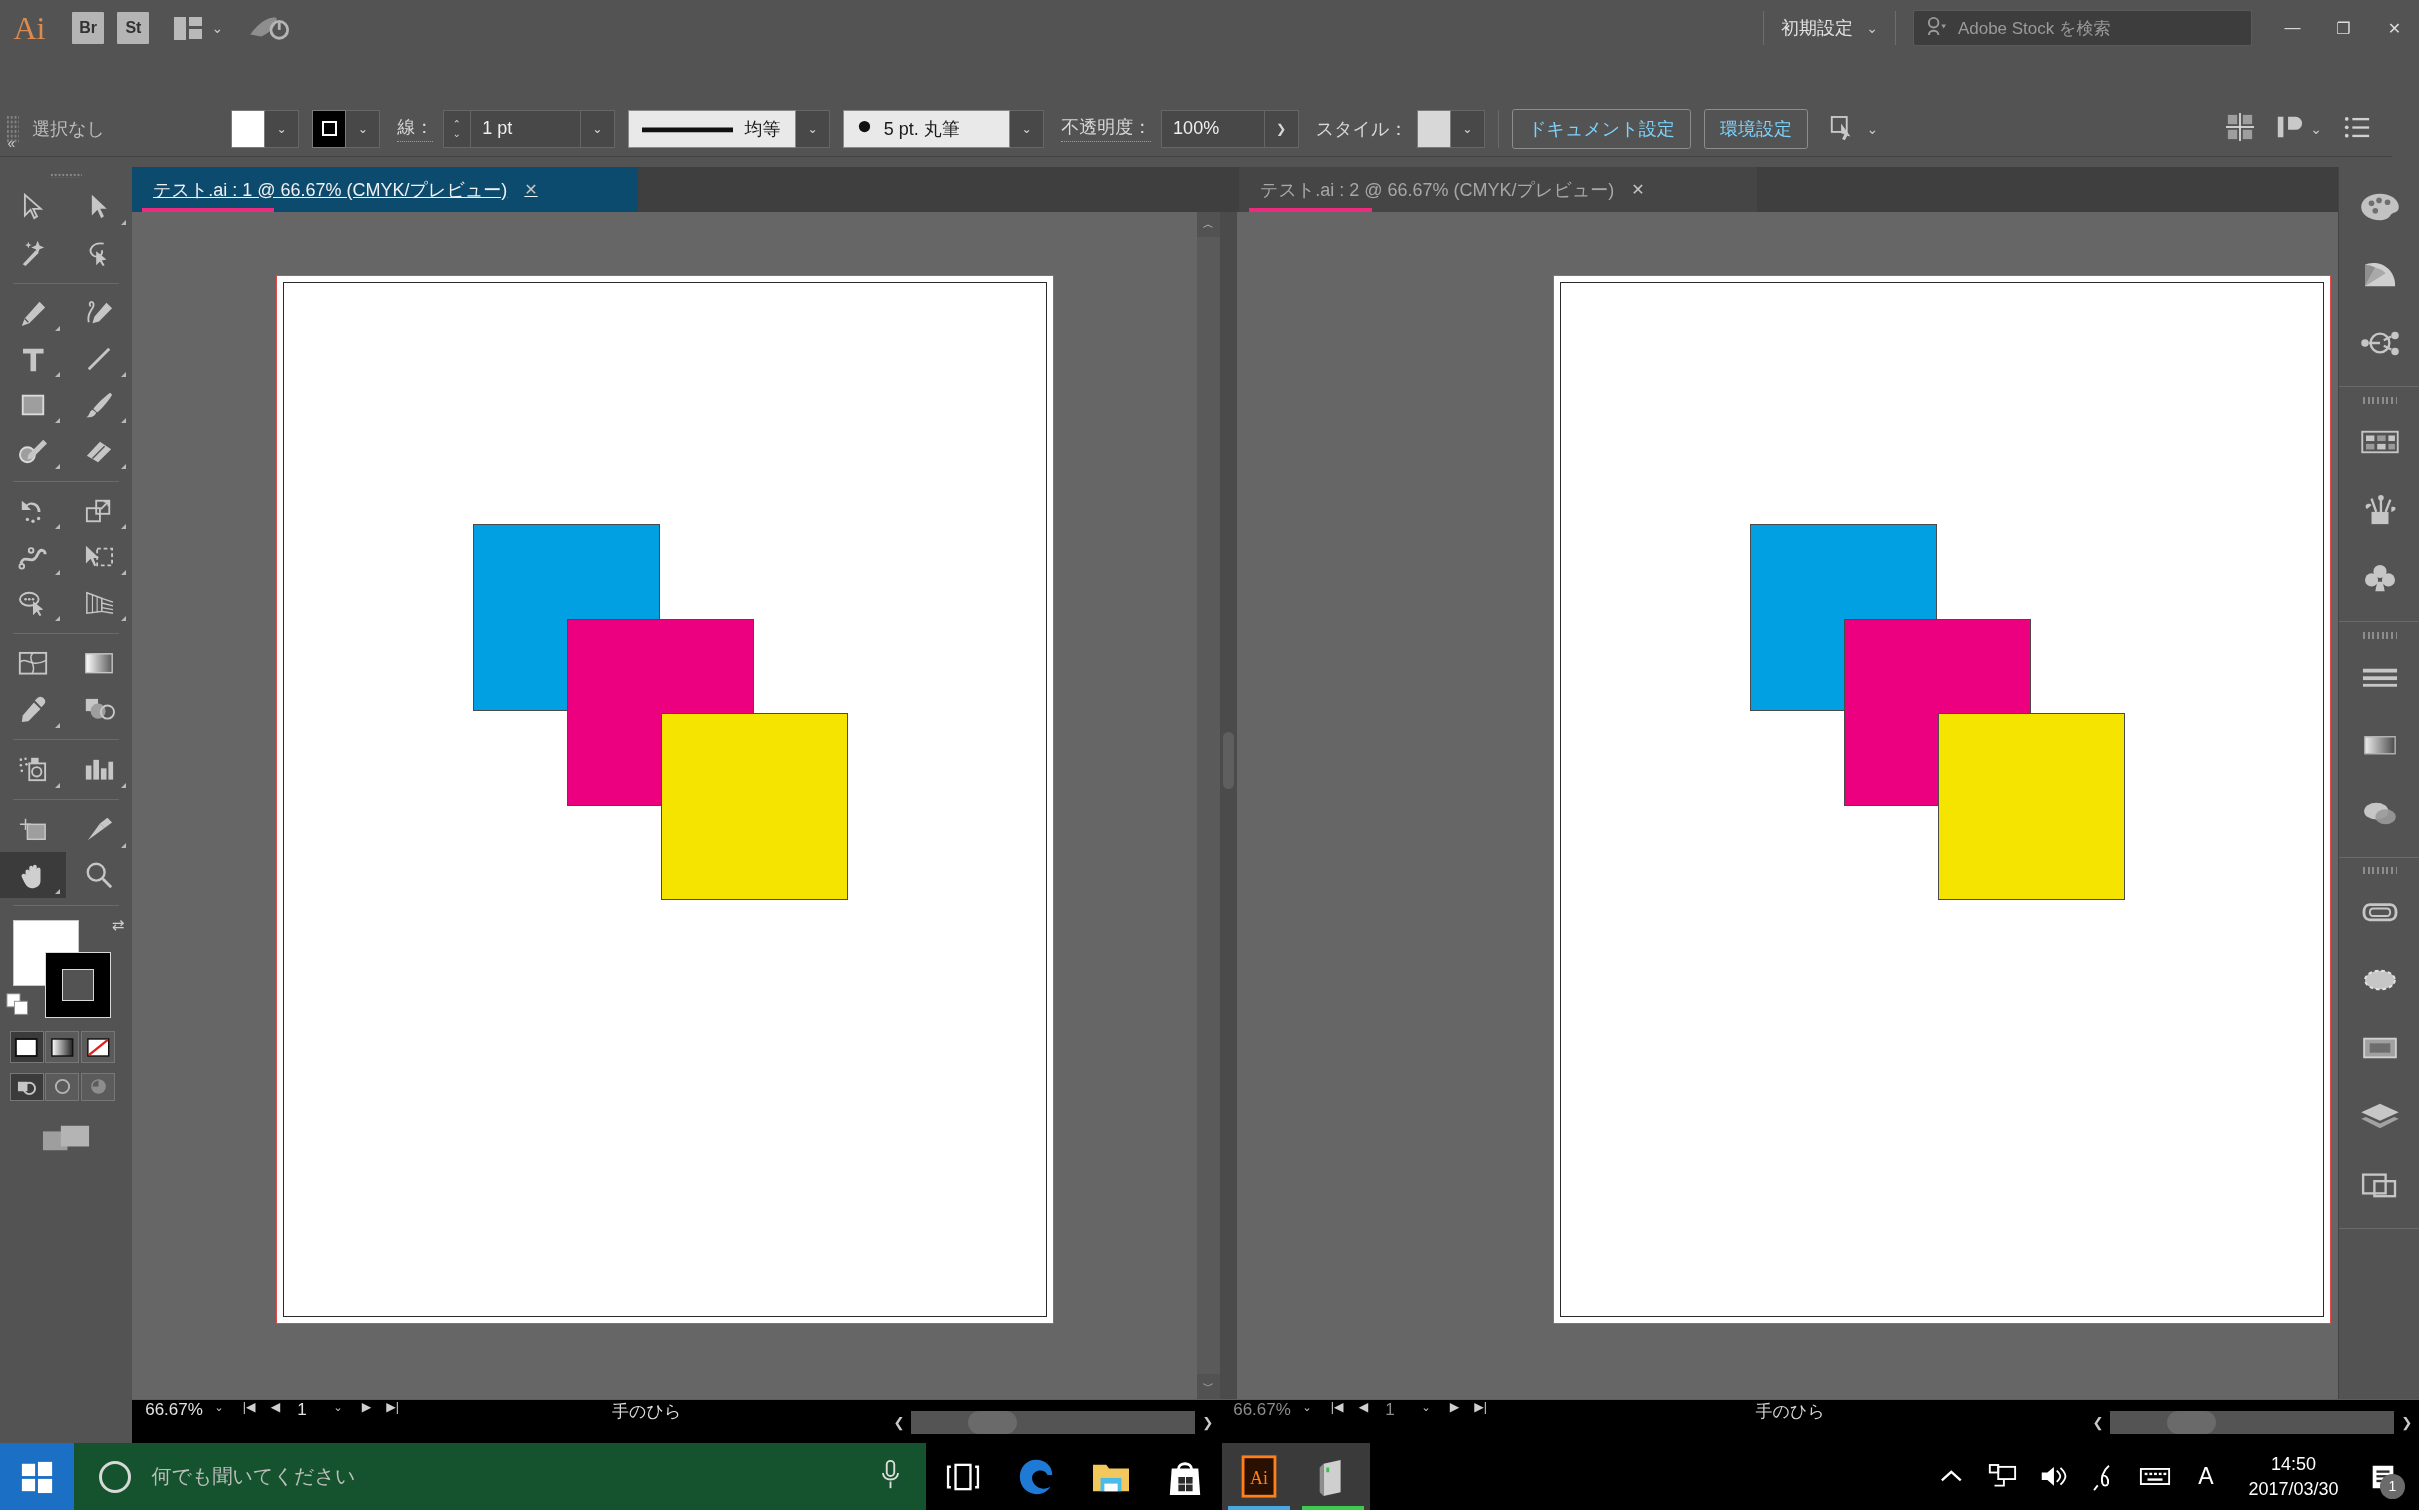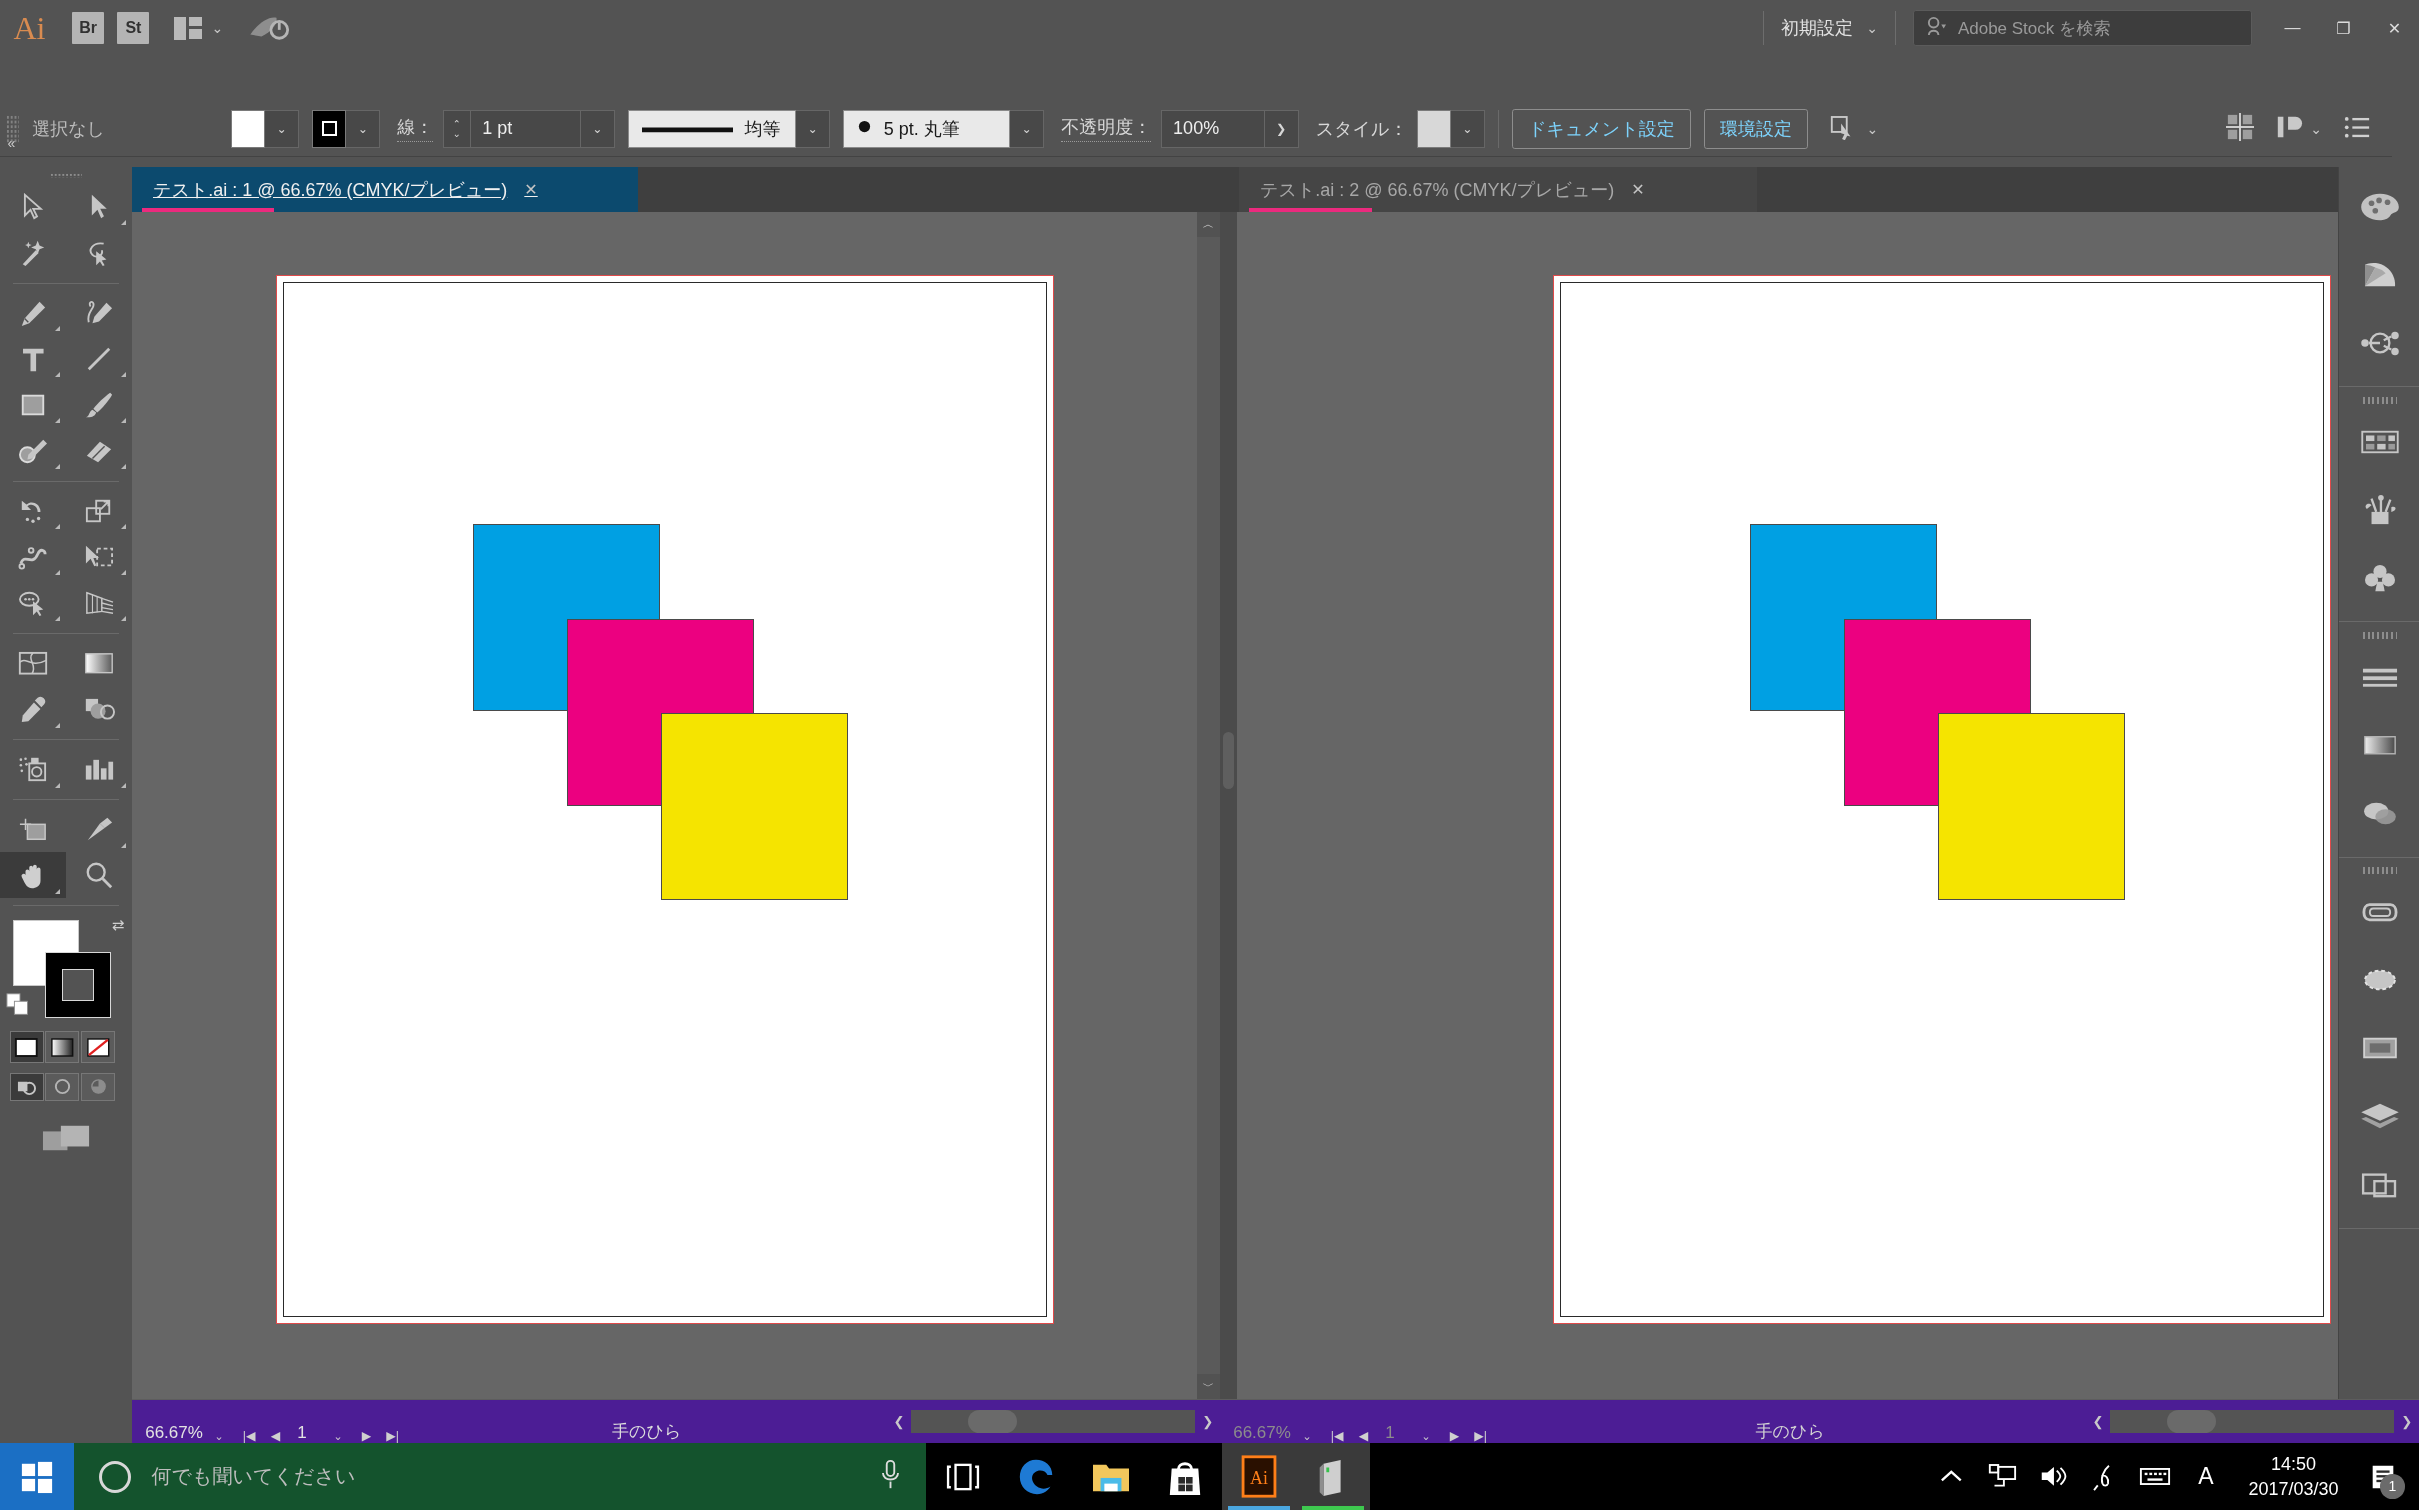--- a/index.html
+++ b/index.html
@@ -195,21 +195,21 @@
   .vscroll {
     position:absolute; right:0; top:0; width:23px; height:1187px; background:#5a5a5a;
     display:flex; flex-direction:column; justify-content:space-between; align-items:center;
   }
   .vscroll .arw { width:23px;height:24.6px; display:flex;align-items:center;justify-content:center;
     color:#c9c9c9; font-size:11.4px; background:#525252;}
 
   
   .statusrow { position:absolute; left:132px; top:1399px; width:2287px; height:44px;
     background:#4a4a4a; display:flex; }
-  .statusbar { height:44px; display:flex; align-items:flex-end; background:#4c1d95;
+  .statusbar { height:44px; display:flex; align-items:flex-start; background:#000000;
     border-top:0.9px solid #5d5d5d;}
   .statusbar.left { width:1088px; }
   .statusbar.right { width:1199px; color:#8e8e8e;}
   .zoomfield { color:#e2e2e2; font-size:17px; padding:0 9.5px 0 13.2px; }
   .statusbar.right .zoomfield { color:#8c8c8c; }
   .sb-drop { color:#cfcfcf; font-size:11.4px; padding:0 11.4px 0 1.9px;}
   .navbtns { display:flex; align-items:center; gap:0; color:#cfcfcf; font-size:12.3px;}
   .navbtns span { padding:0 7.6px; }
   .pagefield { color:#e2e2e2; font-size:17px; padding:0 24.6px 0 9.5px; }
   .statusbar.right .pagefield { color:#8c8c8c; }

